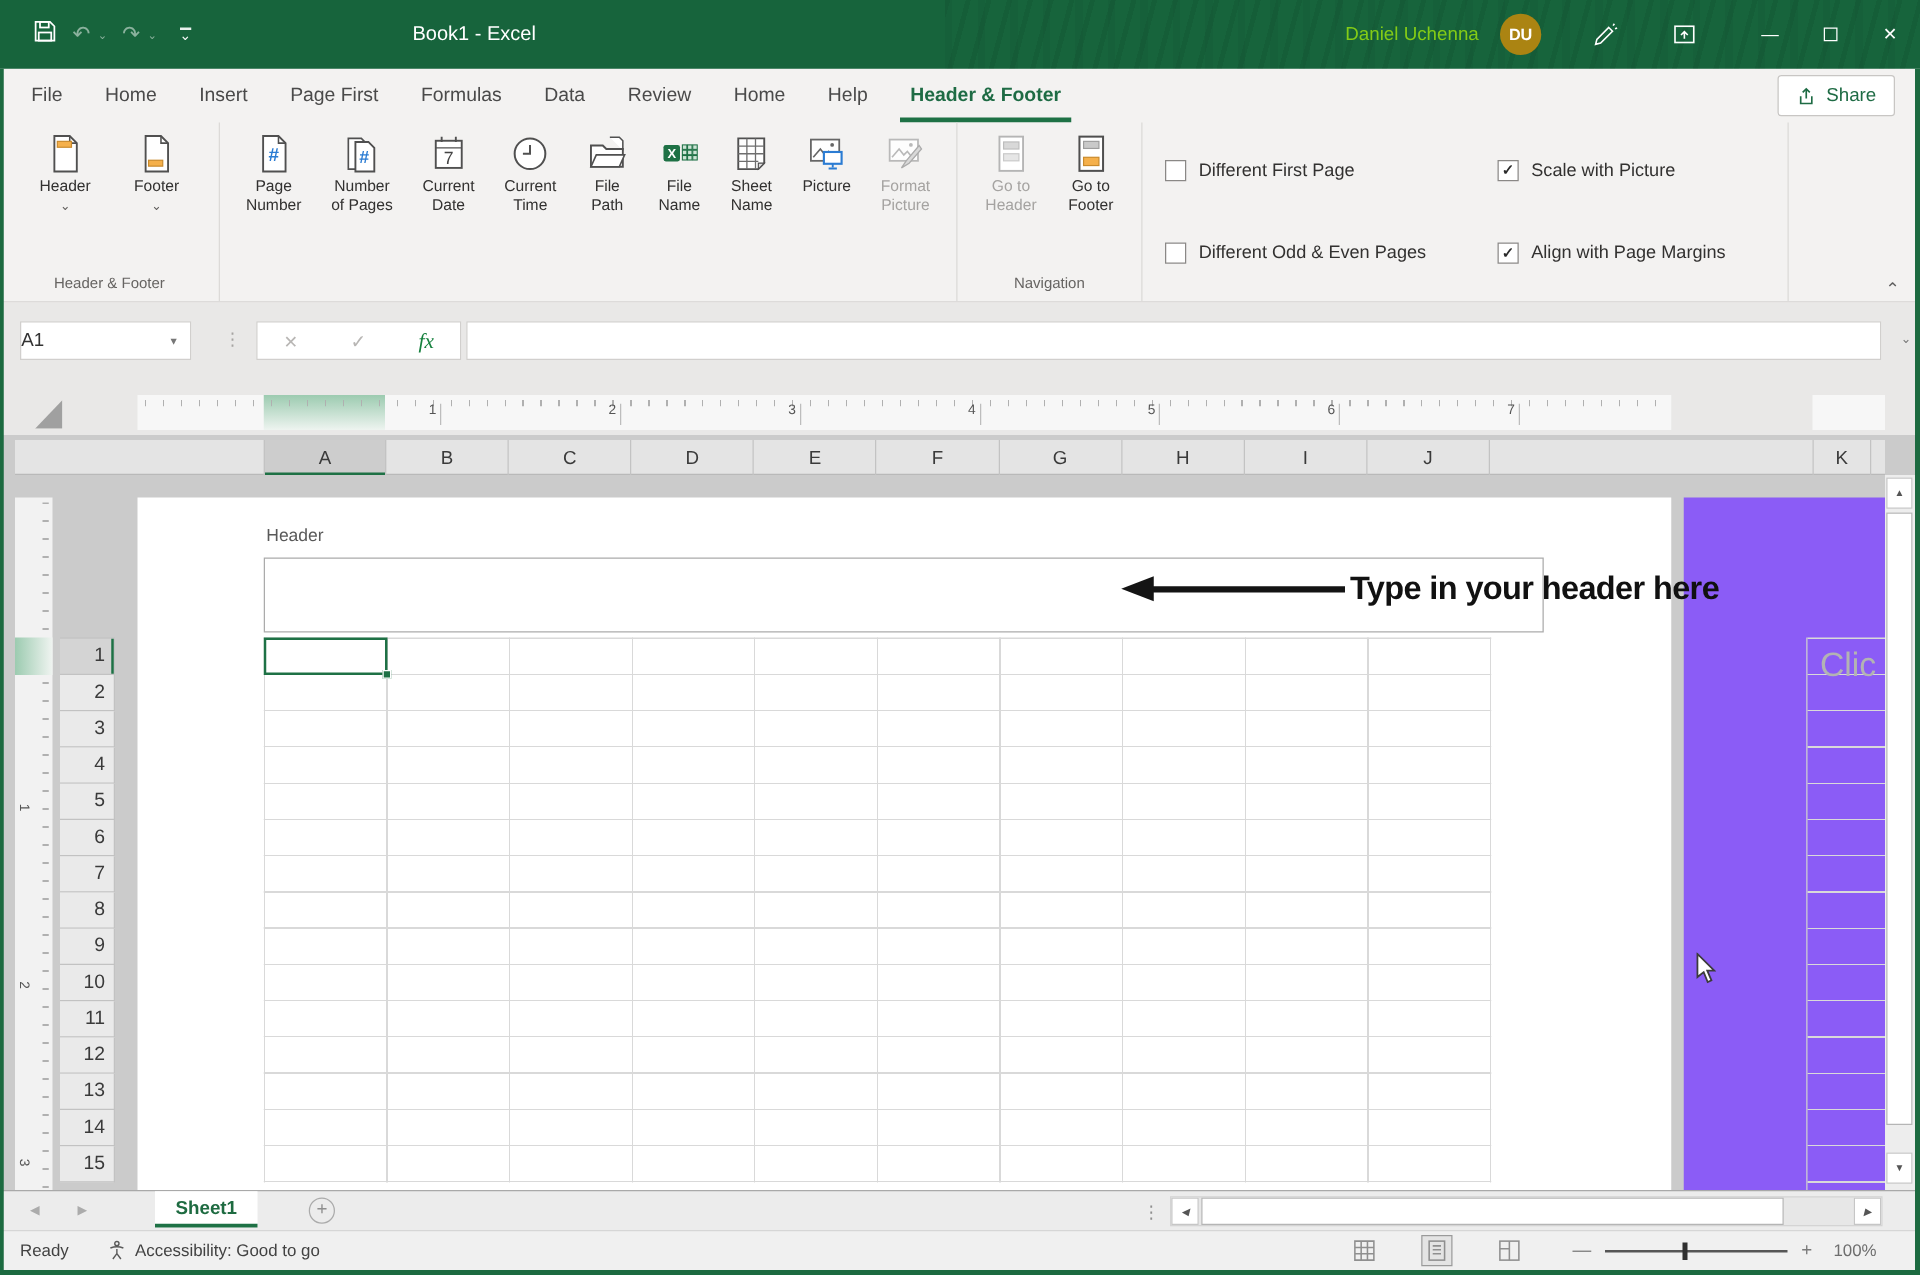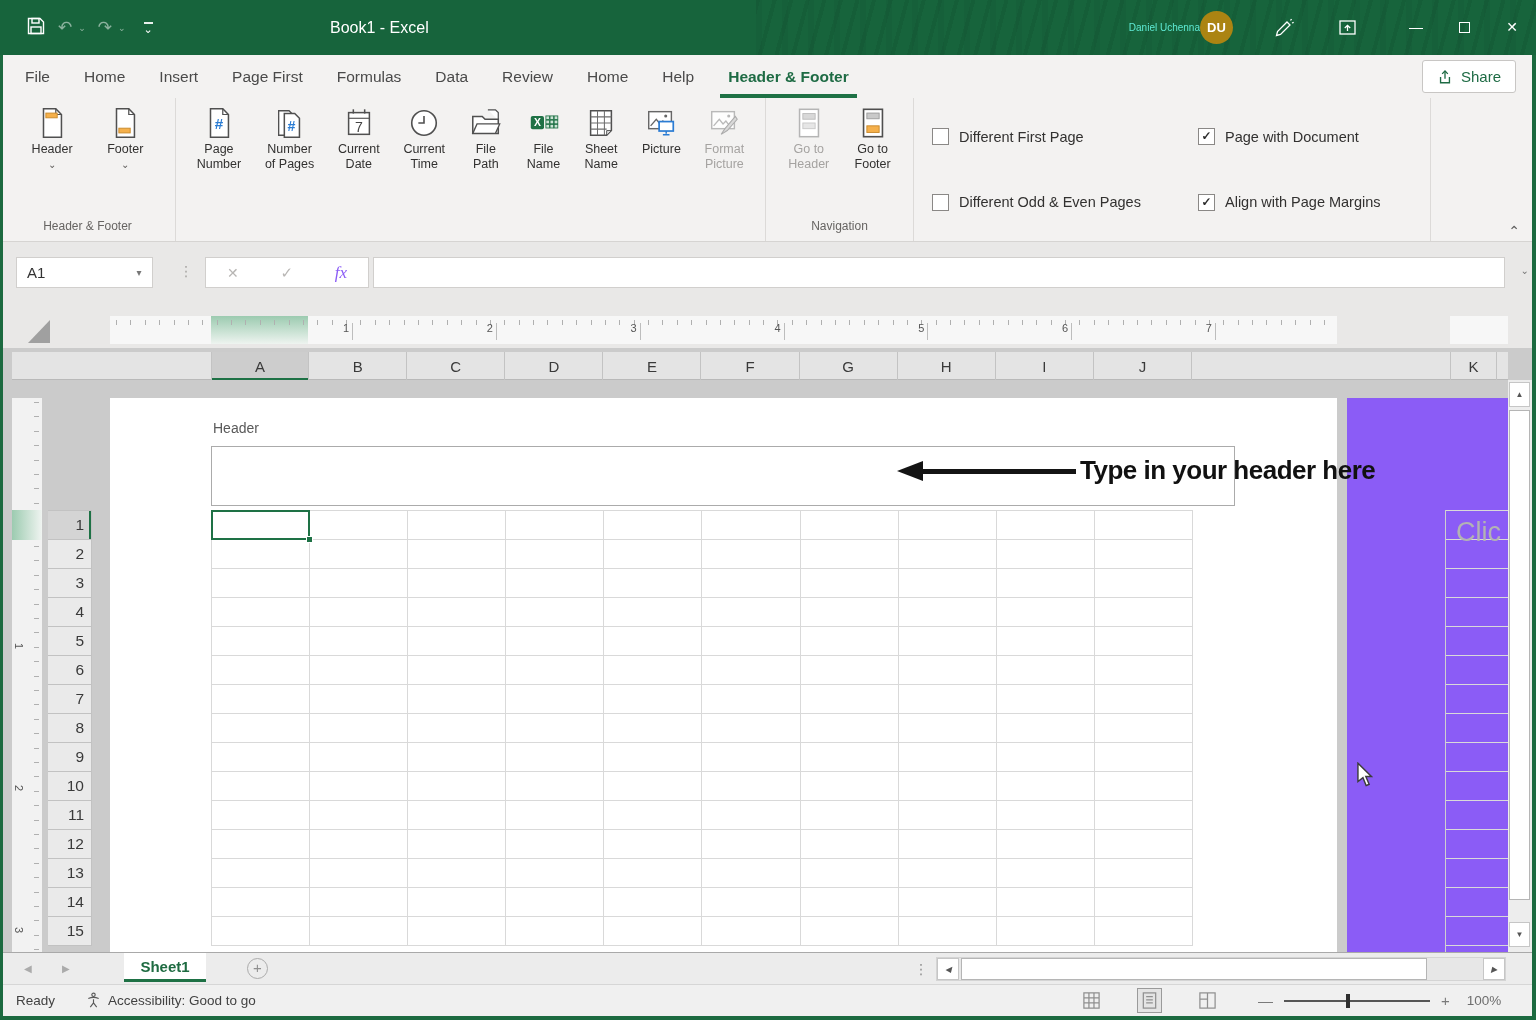--- a/index.html
+++ b/index.html
@@ -18,21 +18,21 @@
   .tb-chev { color:rgba(255,255,255,.5); font-size:9px; margin-left:-6px; }
   .qat-custom { color:#fff; font-size:11px; border-top:2px solid rgba(255,255,255,.9); padding-top:0px; margin-left:6px; line-height:10px; }
   .tb-title { position:absolute; left:330px; top:0; height:55px; line-height:55px; color:#fff; font-size:16px; z-index:2; }
   .searchbox { position:absolute; left:552px; top:11px; width:413px; height:33px; background:#b3ccbd; border-radius:2px;
     display:flex; align-items:center; z-index:2; }
   .s-icon { width:15px; height:15px; position:relative; margin:0 12px 0 40px; }
   .s-icon::before { content:""; position:absolute; left:0; top:0; width:9px; height:9px; border:1.7px solid #1d3a2a; border-radius:50%; }
   .s-icon::after { content:""; position:absolute; left:10px; top:10px; width:6px; height:1.8px; background:#1d3a2a; transform:rotate(45deg); transform-origin:left center; }
   .s-text { font-size:15px; color:#1d3a2a; }
   .tb-right { position:absolute; right:0; top:0; height:55px; display:flex; align-items:center; z-index:2; }
-  .tb-user { color:#5eead4; font-size:10px; }
+  .tb-user { color:#84cc16; font-size:15px; margin-right:17px; }
   .avatar { width:33px; height:33px; border-radius:50%; background:#ab8412; color:#fff; font-size:13px; font-weight:bold;
     display:flex; align-items:center; justify-content:center; margin-right:40px; }
   .tb-svgbtn { margin-right:42px; display:flex; align-items:center; }
   .tb-svgbtn.last { margin-right:34px; }
   .wc { width:48px; height:55px; line-height:55px; text-align:center; color:#fff; font-size:14px; }
   .maxbox { display:inline-block; width:11px; height:11px; border:1.4px solid #fff; margin-top:22px; }
 
   
   .tabbar { position:absolute; left:0; top:55px; width:1536px; height:43px; background:#f3f2f1; }
   .tabs { display:flex; align-items:stretch; height:100%; padding-left:8px; }
@@ -57,27 +57,27 @@
   .opt { display:flex; align-items:center; gap:10px; }
   .cb { width:17px; height:17px; background:#fff; border:1px solid #8a8886; display:flex; align-items:center; justify-content:center; }
   .tick { display:none; font-size:12px; font-weight:bold; color:#2b2b2b; margin-top:-1px; }
   .opt.checked .tick { display:block; }
   .olbl { font-size:14.5px; color:#323130; }
   .rcollapse { position:absolute; right:16px; bottom:2px; font-size:14px; color:#5f5f5f; }
 
   
   .fbar { position:absolute; left:0; top:242px; width:1536px; height:62px; background:#e9e8e7; }
   .namebox { position:absolute; left:16px; top:15px; width:137px; height:31px; background:#fff; border:1px solid #d1cfcd; display:flex; align-items:center; }
-  .nb-text { flex:1; padding-left:10px; font-size:15px; color:#333; }
+  .nb-text { flex:1; font-size:15px; color:#333; }
   .nb-arrow { width:26px; text-align:center; color:#777; font-size:10px; }
   .fdots { position:absolute; left:179px; top:21px; color:#a6a4a2; font-size:14px; }
   .fxbox { position:absolute; left:205px; top:15px; width:164px; height:31px; background:#fff; border:1px solid #d1cfcd; display:flex; align-items:center; justify-content:space-around; }
   .fx-cancel { color:#b8b6b4; font-size:14px; }
   .fx-enter { color:#b8b6b4; font-size:15px; }
-  .fx-fx { font-family:"Liberation Serif", serif; font-style:italic; font-size:17px; color:#8b5cf6; }
+  .fx-fx { font-family:"Liberation Serif", serif; font-style:italic; font-size:17px; color:#15803d; }
   .finput { position:absolute; left:373px; top:15px; width:1132px; height:31px; background:#fff; border:1px solid #d1cfcd; }
   .fchev { position:absolute; right:7px; top:23px; color:#777; font-size:10px; }
 
   
   .sheet { position:absolute; left:0; top:304px; width:1536px; height:648px; background:#cbcbcb; overflow:hidden; }
   .sheet-top { position:absolute; left:0; top:0; width:1536px; height:44px; background:#e9e8e7; }
   .corner-tri { position:absolute; left:28px; top:16px; width:22px; height:23px; background:#a0a0a0; clip-path:polygon(100% 0,100% 100%,0 100%); }
   .hruler { position:absolute; left:110px; top:12px; width:1227px; height:28px; background:#f7f7f7; }
   .hruler2 { position:absolute; left:1450px; top:12px; width:58px; height:28px; background:#f7f7f7; }
   .hr-ticks { position:absolute; left:6px; right:0; top:4px; height:5px; background:repeating-linear-gradient(to right,#b0b0b0 0 1px, transparent 1px 14.38px); }
@@ -386,21 +386,21 @@
             <span class="olbl">Different First Page</span>
           </label>
           <label class="opt" style="--i: 1;">
             <span class="cb"></span>
             <span class="olbl">Different Odd &amp; Even Pages</span>
           </label>
           <label class="opt checked" style="--i: 2;">
             <span class="cb">
               <span class="tick">✓</span>
             </span>
-            <span class="olbl">Page with Document</span>
+            <span class="olbl">Scale with Picture</span>
           </label>
           <label class="opt checked" style="--i: 3;">
             <span class="cb">
               <span class="tick">✓</span>
             </span>
             <span class="olbl">Align with Page Margins</span>
           </label>
       </div>
     </div>
     <div class="rgroup g-end"></div>

